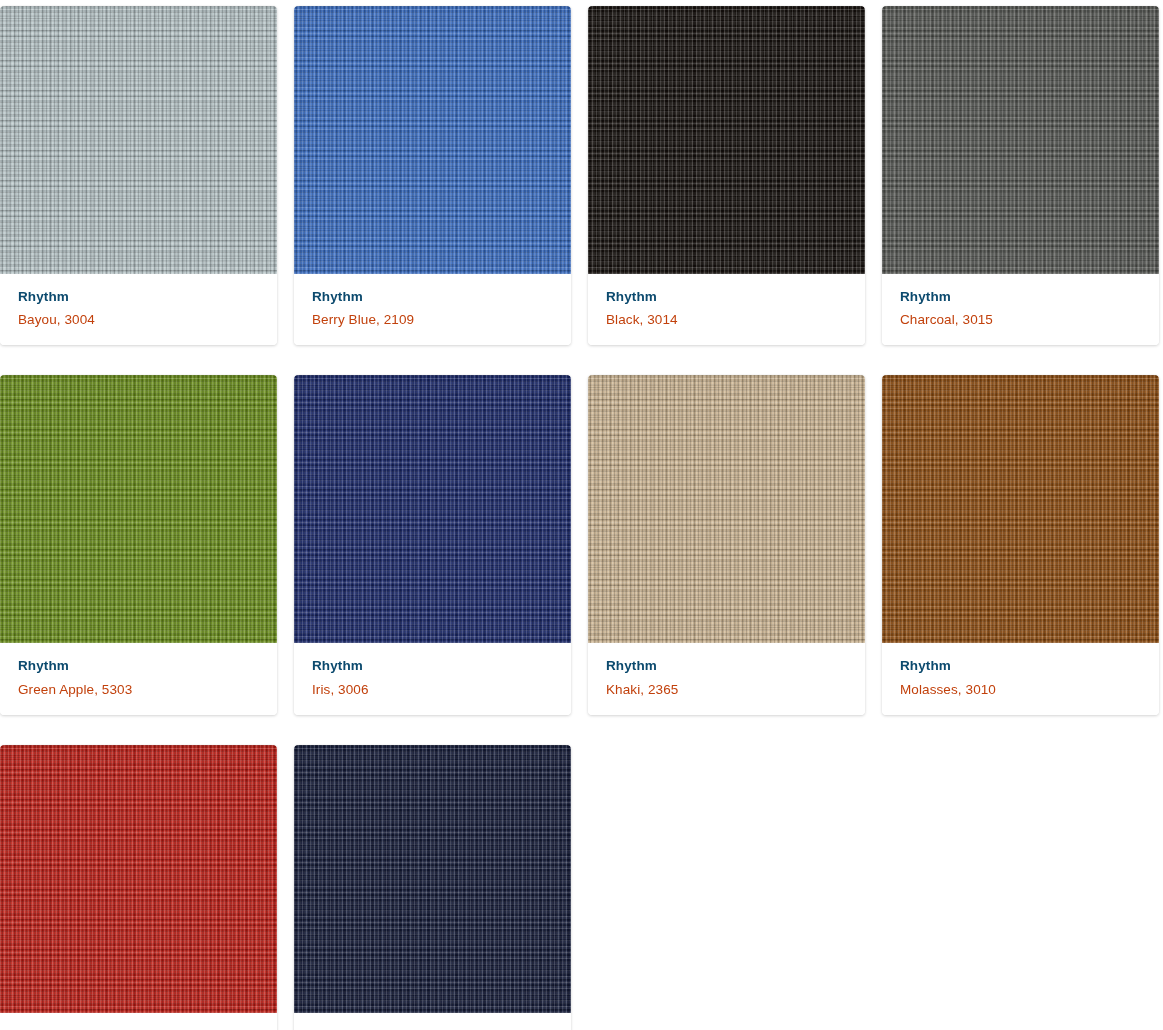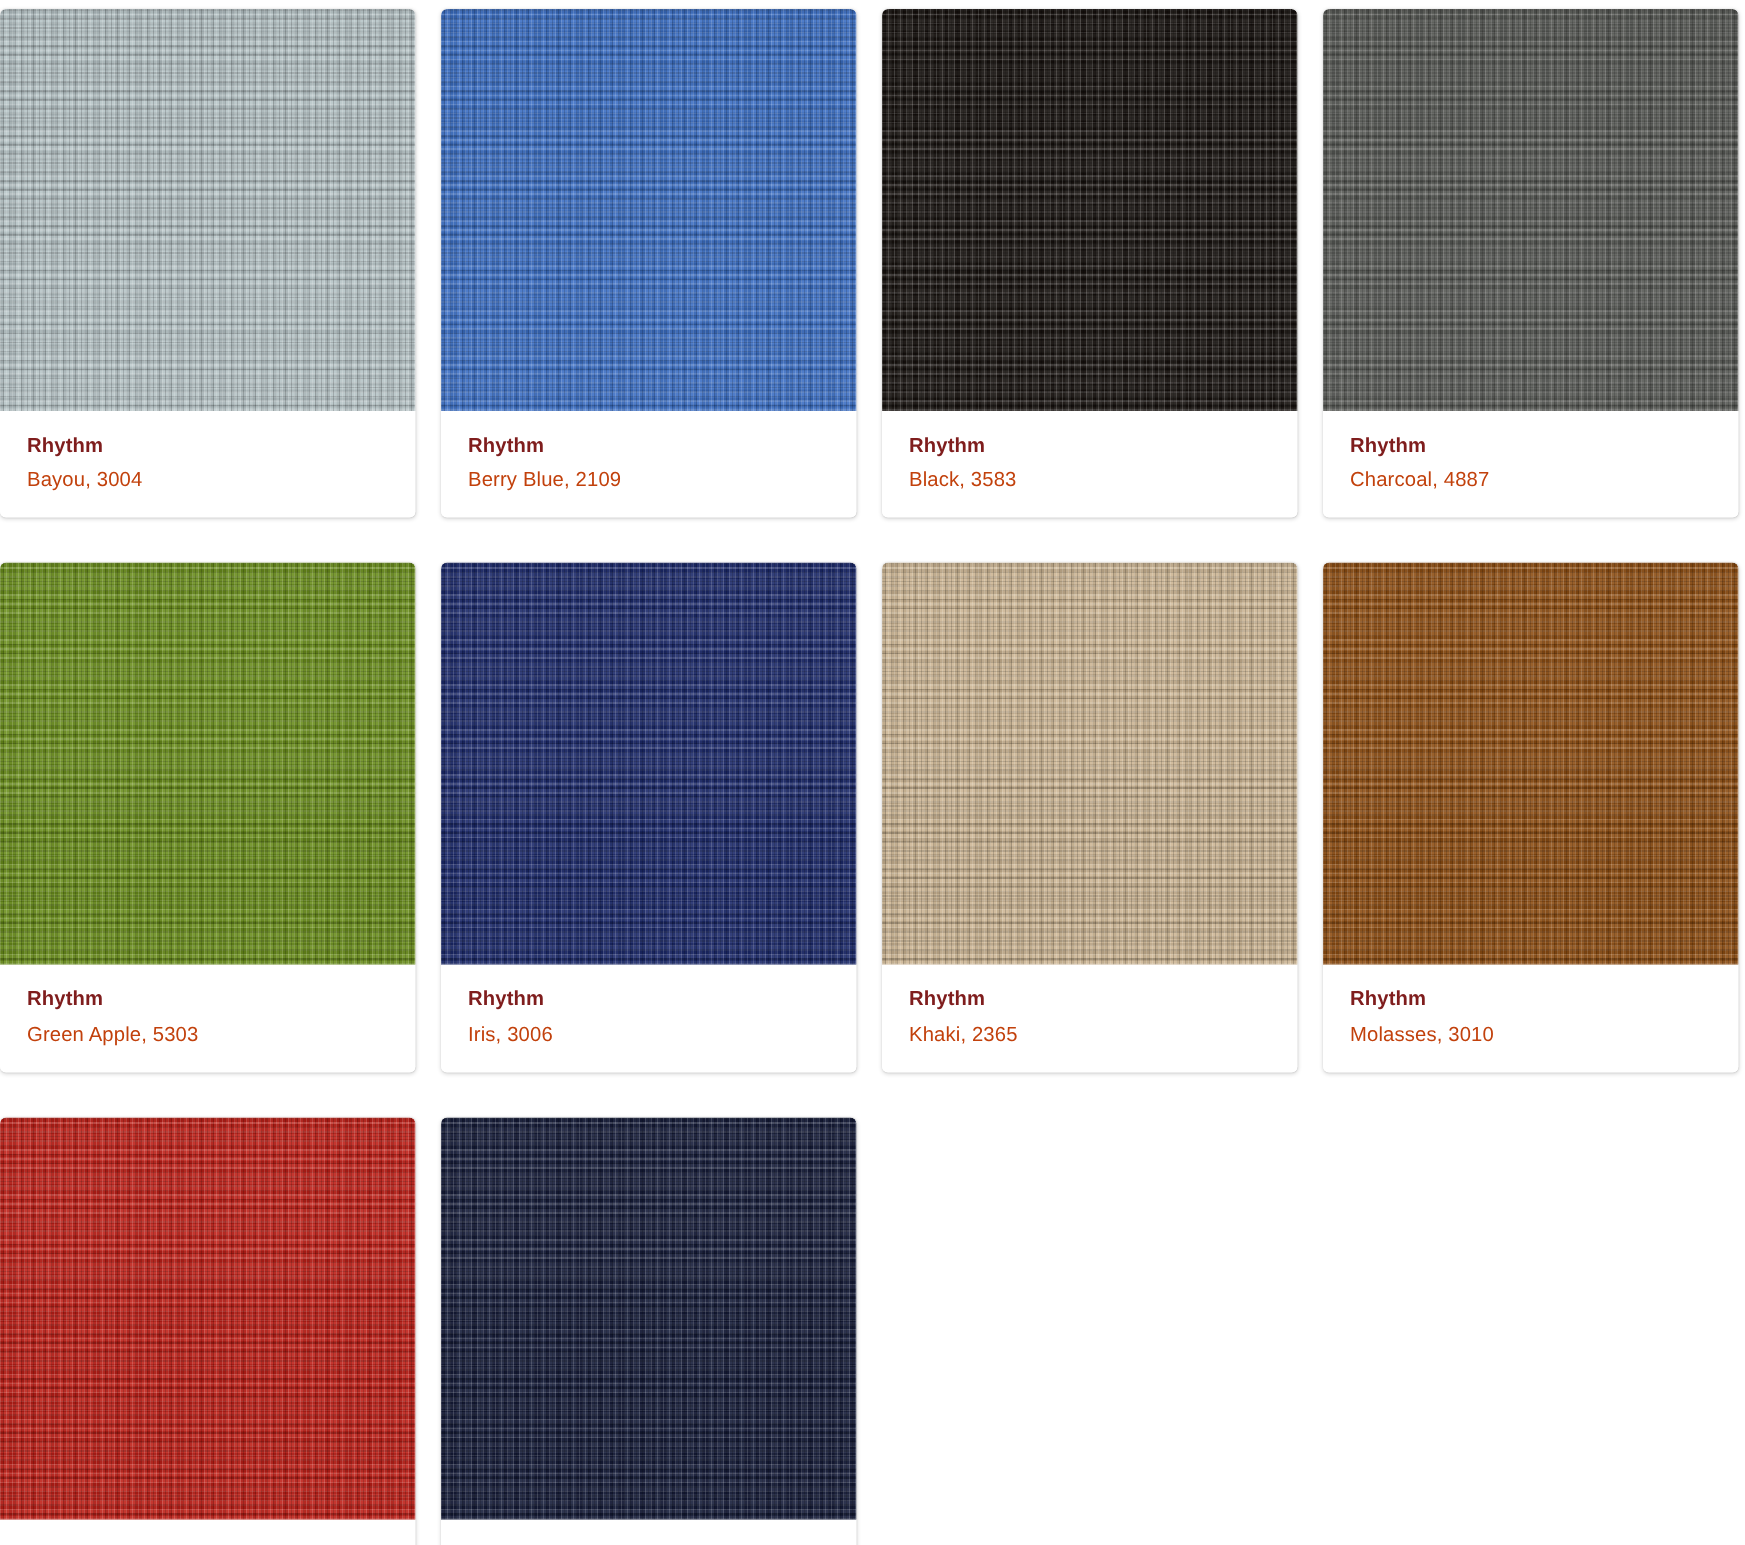--- a/index.html
+++ b/index.html
@@ -90,21 +90,21 @@
   }
 
   .meta {
     padding: 14px 18px 16px 18px;
     background: #ffffff;
     line-height: 1.35;
   }
   .meta .brand {
     font-size: 13.5px;
     font-weight: bold;
-    color: #7f1d1d;
+    color: #0c4a6e;
     letter-spacing: 0.1px;
     margin-bottom: 5px;
   }
   .meta .name {
     font-size: 13.5px;
     font-weight: normal;
     color: #c2410c;
     letter-spacing: 0.1px;
   }
 </style>
@@ -132,31 +132,31 @@
         <div class="name">Berry Blue, 2109</div>
       </div>
     </div>
     <div class="card">
       <div class="swatch" style="background-color: rgb(23, 18, 15);">
         <div class="weave"></div>
         <div class="weave2"></div>
       </div>
       <div class="meta">
         <div class="brand">Rhythm</div>
-        <div class="name">Black, 3583</div>
+        <div class="name">Black, 3014</div>
       </div>
     </div>
     <div class="card">
       <div class="swatch" style="background-color: rgb(87, 89, 85);">
         <div class="weave"></div>
         <div class="weave2"></div>
       </div>
       <div class="meta">
         <div class="brand">Rhythm</div>
-        <div class="name">Charcoal, 4887</div>
+        <div class="name">Charcoal, 3015</div>
       </div>
     </div>
     <div class="card">
       <div class="swatch" style="background-color: rgb(107, 143, 29);">
         <div class="weave"></div>
         <div class="weave2"></div>
       </div>
       <div class="meta">
         <div class="brand">Rhythm</div>
         <div class="name">Green Apple, 5303</div>

